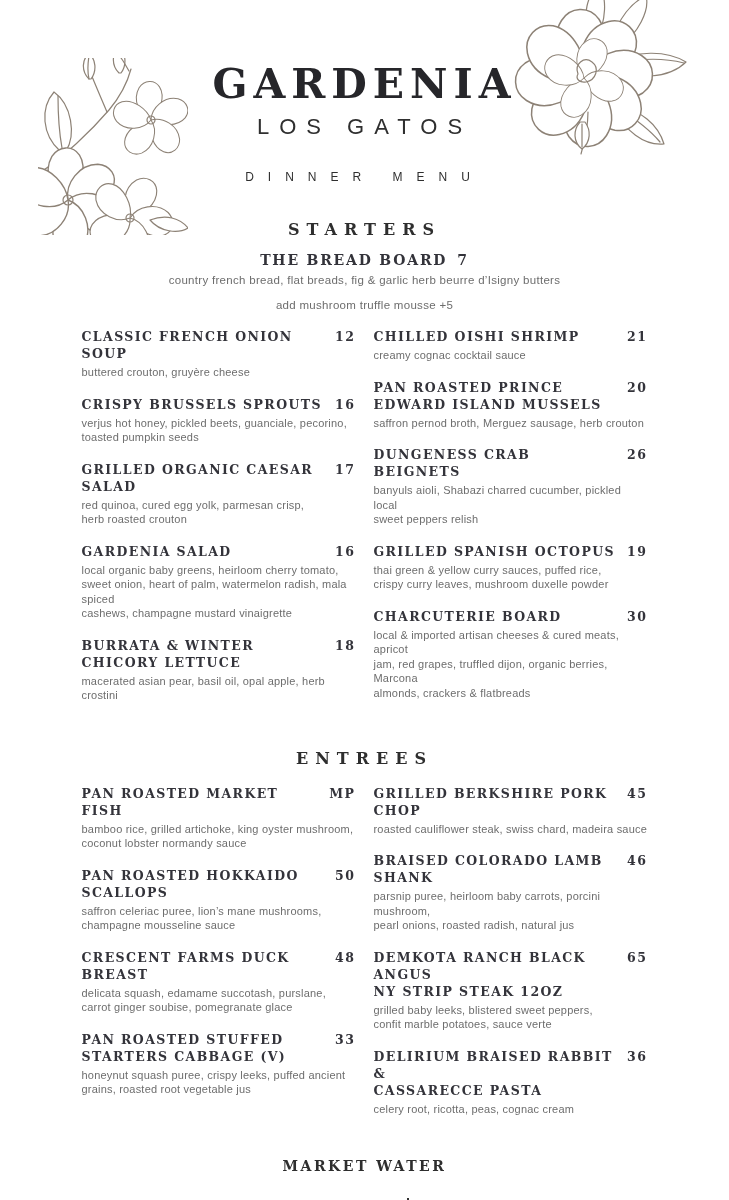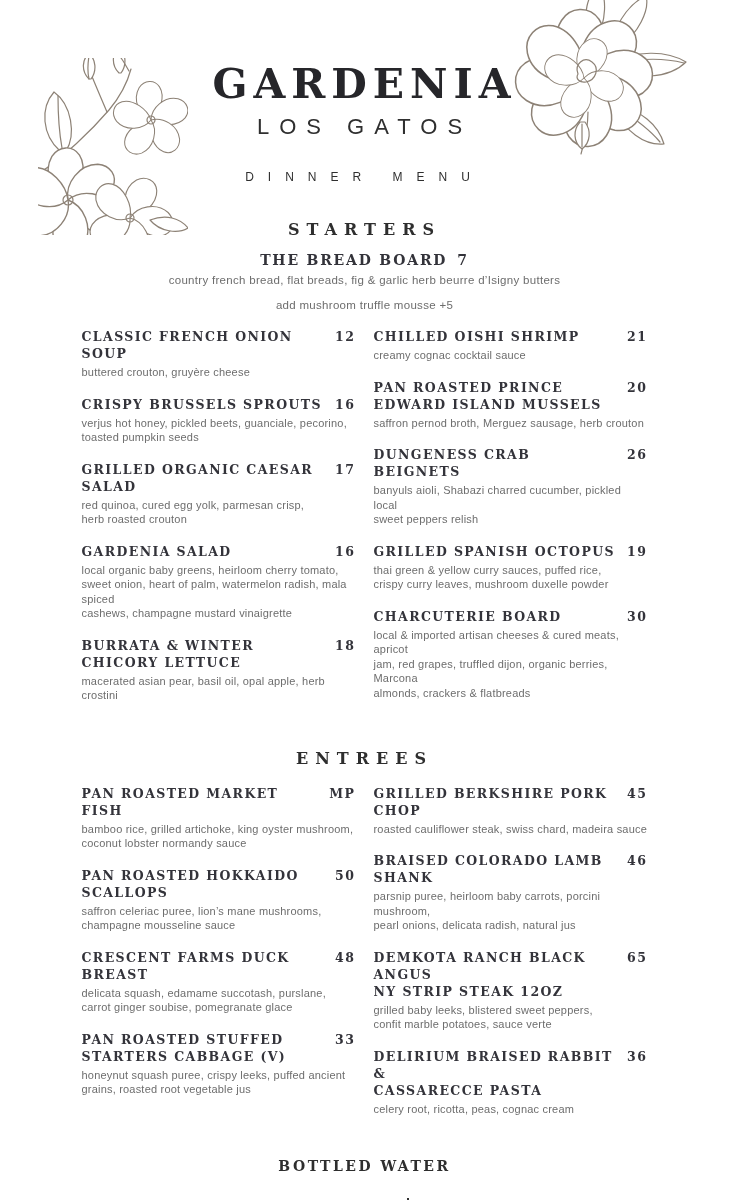--- a/index.html
+++ b/index.html
@@ -336,21 +336,21 @@
     </div>
     <div class="item-desc">roasted cauliflower steak, swiss chard, madeira sauce</div>
   </div>
 
   <div class="menu-item">
     <div class="item-head">
       <span class="item-name">BRAISED COLORADO LAMB SHANK</span>
       <span class="item-price">46</span>
     </div>
     <div class="item-desc">parsnip puree, heirloom baby carrots, porcini mushroom,
-pearl onions, delicata radish, natural jus</div>
+pearl onions, roasted radish, natural jus</div>
   </div>
 
   <div class="menu-item">
     <div class="item-head">
       <span class="item-name">DEMKOTA RANCH BLACK ANGUS
 NY STRIP STEAK 12OZ</span>
       <span class="item-price">65</span>
     </div>
     <div class="item-desc">grilled baby leeks, blistered sweet peppers,
 confit marble potatoes, sauce verte</div>
@@ -362,21 +362,21 @@
 CASSARECCE PASTA</span>
       <span class="item-price">36</span>
     </div>
     <div class="item-desc">celery root, ricotta, peas, cognac cream</div>
   </div>
 </div>
     </div>
   </div>
 
   <div class="water">
-    <div class="water-title">BOTTLED WATER</div>
+    <div class="water-title">MARKET WATER</div>
     <div class="water-row">
   <div class="water-item">
     <span class="water-name">SAN PELLEGRINO SPARKLING</span>
     <span class="water-price">7</span>
   </div>
 
   <div class="water-item">
     <span class="water-name">ACQUA PANNA STILL</span>
     <span class="water-price">7</span>
   </div>

